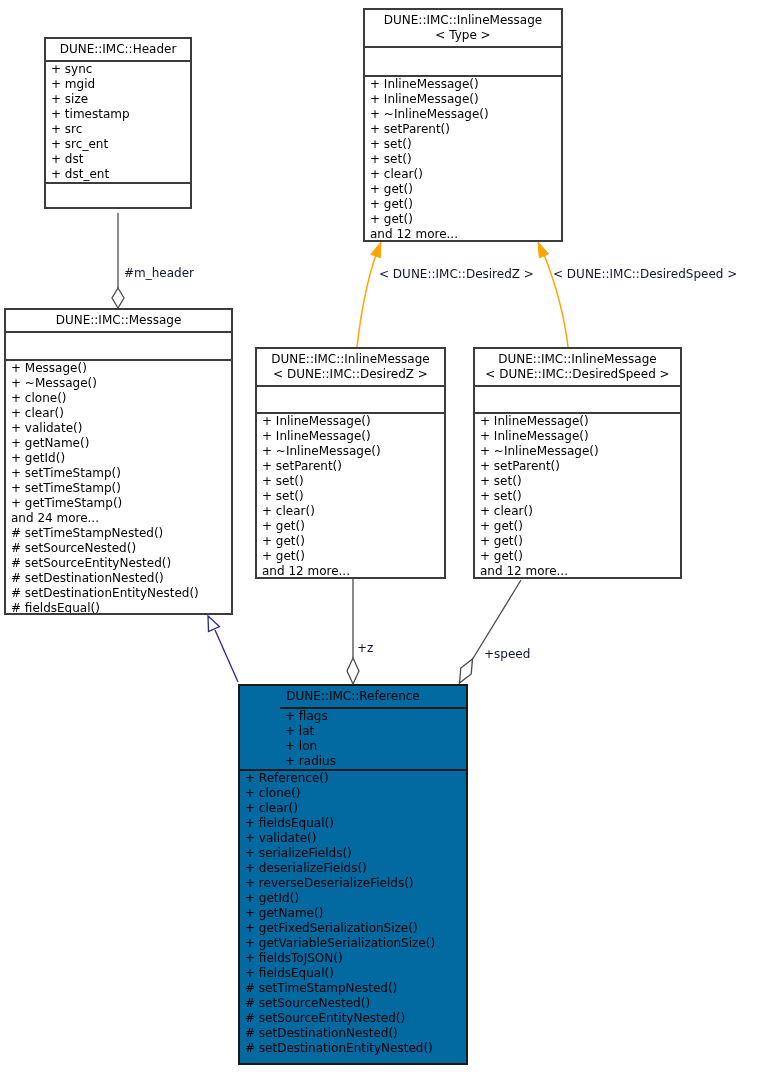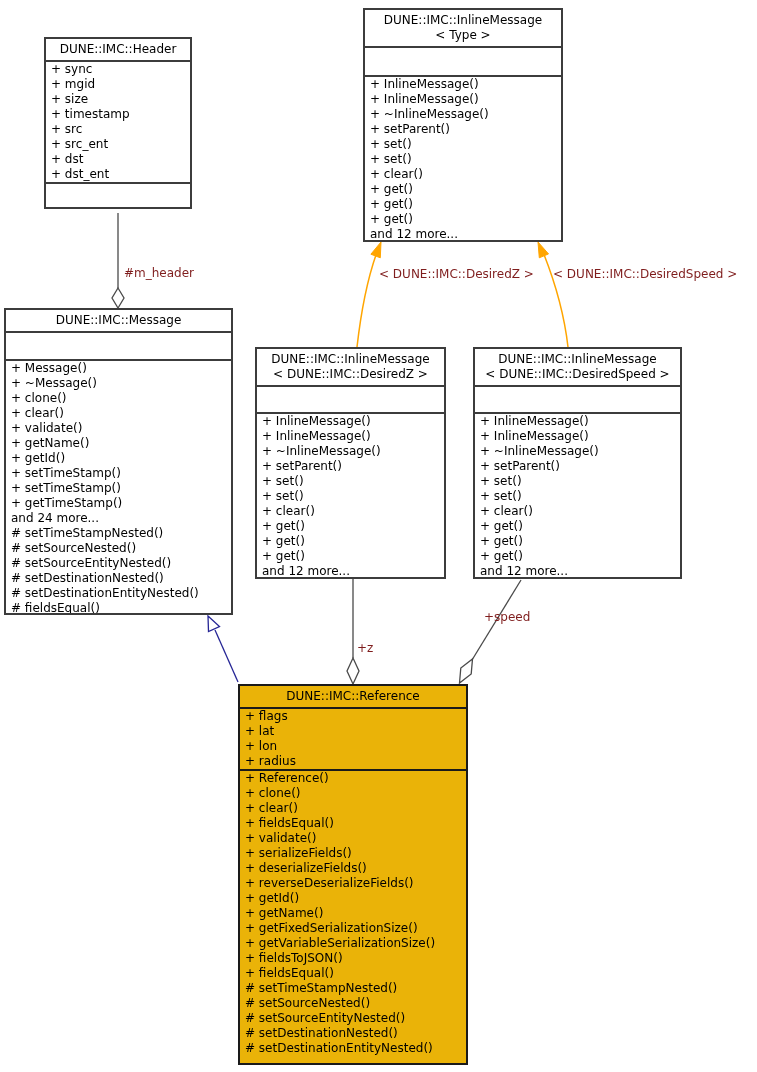--- a/index.html
+++ b/index.html
@@ -7,23 +7,23 @@
        font-family:"DejaVu Sans",sans-serif;}
   #canvas{position:absolute;inset:0;width:757px;height:1072px;}
   .edges{position:absolute;left:0;top:0;width:757px;height:1072px;pointer-events:none;}
   .uml-box{position:absolute;box-sizing:border-box;background:#ffffff;
            border:2px solid #3c3c3c;display:flex;flex-direction:column;
            font-size:12px;line-height:15px;color:#000;}
   .uml-title{text-align:center;padding:3px 2px;white-space:nowrap;}
   .compartment{border-top:2px solid #3c3c3c;padding:0 5px;overflow:hidden;}
   .compartment.methods{flex:1;}
   .member-row{white-space:nowrap;}
-  .focus{background:#eab308;border-color:#1a1a1a;}
+  .focus{background:#0369a1;border-color:#1a1a1a;}
   .focus .compartment{border-top-color:#1a1a1a;}
-  .edge-label{position:absolute;font-size:12px;line-height:15px;color:#7f1d1d;white-space:nowrap;}
+  .edge-label{position:absolute;font-size:12px;line-height:15px;color:#0f172a;white-space:nowrap;}
 </style>
 </head>
 <body>
 
 <div id="canvas">
 
   <svg class="edges" viewBox="0 0 757 1072" xmlns="http://www.w3.org/2000/svg">
 
     <line x1="118" y1="213" x2="118" y2="288" stroke="#4a4a4a" stroke-width="1.3"></line>
     <polygon points="118,288 124,298 118,308 112,298" fill="#ffffff" stroke="#4a4a4a" stroke-width="1.3"></polygon>
@@ -141,21 +141,21 @@
         <div class="member-row">+ clear()</div>
         <div class="member-row">+ get()</div>
         <div class="member-row">+ get()</div>
         <div class="member-row">+ get()</div>
         <div class="member-row">and 12 more...</div>
       </div>
   </div>
 
   <div class="uml-box focus" style="left:238px;top:684px;width:230px;height:381px;">
     <div class="uml-title">DUNE::IMC::Reference</div>
-    <div class="compartment attrs" style="flex:none;">
+    <div class="compartment attrs" style="flex:none;margin-left:40px;">
         <div class="member-row">+ flags</div>
         <div class="member-row">+ lat</div>
         <div class="member-row">+ lon</div>
         <div class="member-row">+ radius</div>
       </div>
     <div class="compartment methods">
         <div class="member-row">+ Reference()</div>
         <div class="member-row">+ clone()</div>
         <div class="member-row">+ clear()</div>
         <div class="member-row">+ fieldsEqual()</div>
@@ -174,15 +174,15 @@
         <div class="member-row"># setSourceEntityNested()</div>
         <div class="member-row"># setDestinationNested()</div>
         <div class="member-row"># setDestinationEntityNested()</div>
       </div>
   </div>
 
   <div class="edge-label" style="left:124px;top:266px;">#m_header</div>
   <div class="edge-label" style="left:379px;top:267px;">&lt; DUNE::IMC::DesiredZ &gt;</div>
   <div class="edge-label" style="left:553px;top:267px;">&lt; DUNE::IMC::DesiredSpeed &gt;</div>
   <div class="edge-label" style="left:357px;top:641px;">+z</div>
-  <div class="edge-label" style="left:484px;top:610px;">+speed</div>
+  <div class="edge-label" style="left:484px;top:647px;">+speed</div>
 
 </div>
 
 </body></html>

